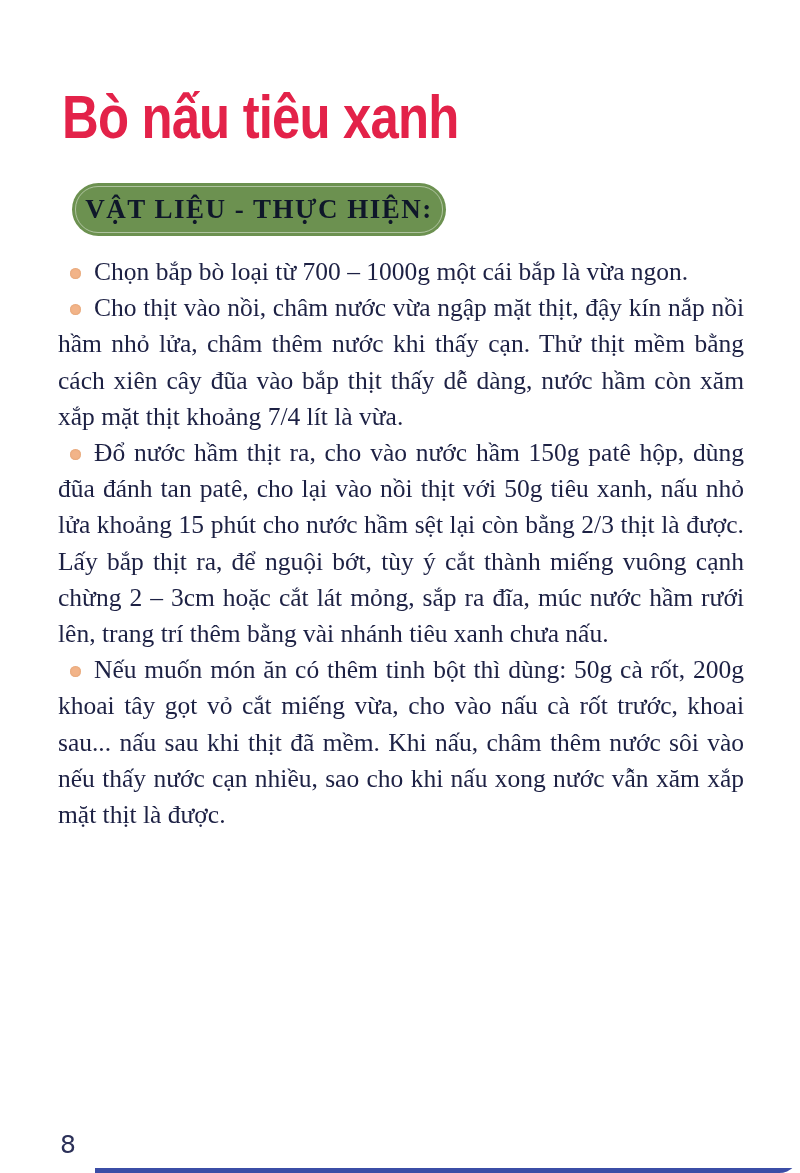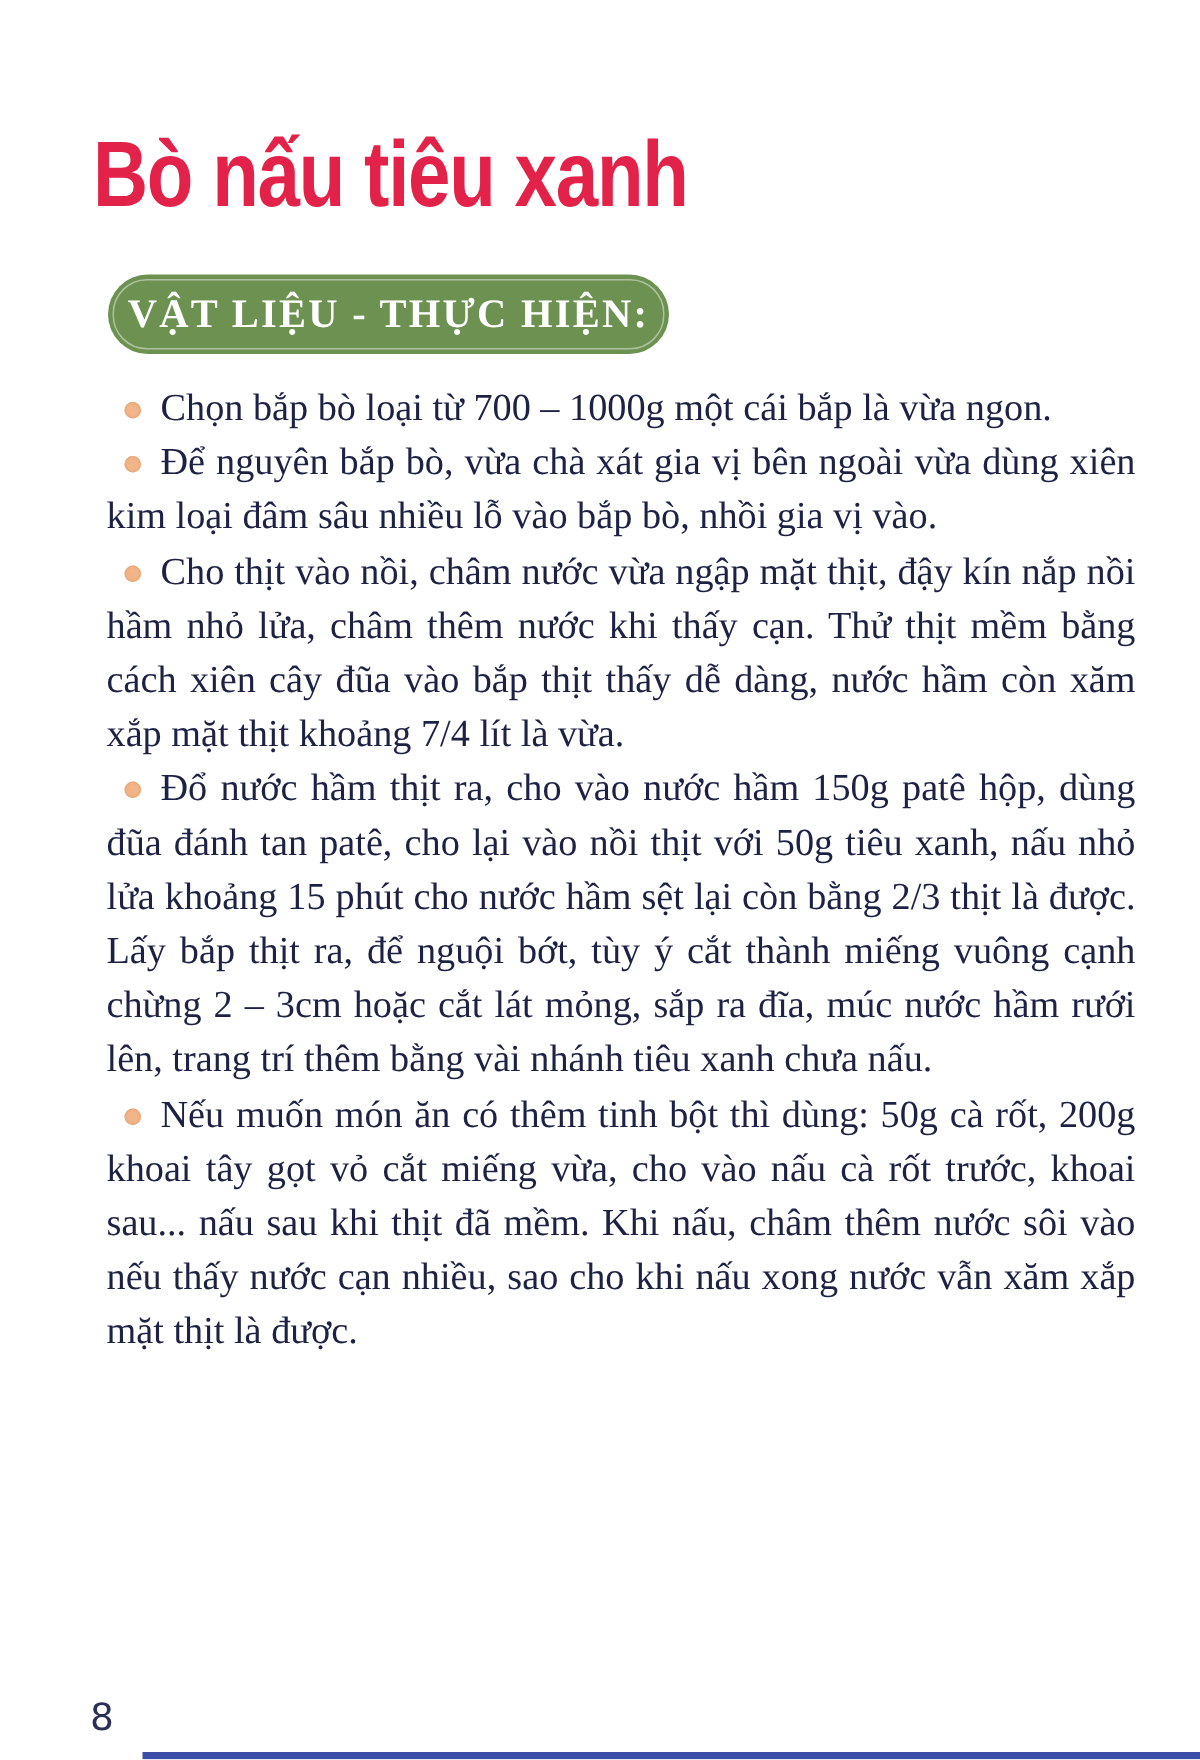--- a/index.html
+++ b/index.html
@@ -8,20 +8,21 @@
     background: #ffffff;
   }
 
   .page {
     position: relative;
     width: 800px;
     height: 1173px;
     background: #ffffff;
     overflow: hidden;
     font-family: "Liberation Serif", serif;
+    border-radius: 21px;
   }
 
   
   .title {
     position: absolute;
     left: 62px;
     top: 84px;
     font-family: "Liberation Sans", sans-serif;
     font-weight: 700;
     font-size: 62px;
@@ -53,35 +54,34 @@
     inset: 3px;
     border: 1.5px solid rgba(255,255,255,0.45);
     border-radius: 23px;
     pointer-events: none;
   }
   .badge-label {
     font-family: "Liberation Serif", serif;
     font-weight: 700;
     font-size: 27px;
     letter-spacing: 1.5px;
-    color: #ffffff;
+    color: #0f172a;
     white-space: nowrap;
   }
 
   
   .content {
     position: absolute;
     left: 58px;
     top: 254px;
     width: 686px;
     color: #1d2144;
     font-size: 25.5px;
     line-height: 36.2px;
     text-align: justify;
-    margin-left: 13px;
   }
   .step {
     text-indent: 12px;
     margin: 0;
   }
   .dot {
     display: inline-block;
     width: 11px;
     height: 11px;
     border-radius: 50%;
@@ -119,21 +119,20 @@
 <div class="page">
 
   <h1 class="title">Bò nấu tiêu xanh</h1>
 
   <div class="badge">
     <span class="badge-label">VẬT LIỆU - THỰC HIỆN:</span>
   </div>
 
   <div class="content">
     <p class="step"><span class="dot"></span><span>Chọn bắp bò loại từ 700 – 1000g một cái bắp là vừa ngon.</span></p>
-    <p class="step"><span class="dot"></span><span>Để nguyên bắp bò, vừa chà xát gia vị bên ngoài vừa dùng xiên kim loại đâm sâu nhiều lỗ vào bắp bò, nhồi gia vị vào.</span></p>
     <p class="step"><span class="dot"></span><span>Cho thịt vào nồi, châm nước vừa ngập mặt thịt, đậy kín nắp nồi hầm nhỏ lửa, châm thêm nước khi thấy cạn. Thử thịt mềm bằng cách xiên cây đũa vào bắp thịt thấy dễ dàng, nước hầm còn xăm xắp mặt thịt khoảng 7/4 lít là vừa.</span></p>
     <p class="step"><span class="dot"></span><span>Đổ nước hầm thịt ra, cho vào nước hầm 150g patê hộp, dùng đũa đánh tan patê, cho lại vào nồi thịt với 50g tiêu xanh, nấu nhỏ lửa khoảng 15 phút cho nước hầm sệt lại còn bằng 2/3 thịt là được. Lấy bắp thịt ra, để nguội bớt, tùy ý cắt thành miếng vuông cạnh chừng 2 – 3cm hoặc cắt lát mỏng, sắp ra đĩa, múc nước hầm rưới lên, trang trí thêm bằng vài nhánh tiêu xanh chưa nấu.</span></p>
     <p class="step"><span class="dot"></span><span>Nếu muốn món ăn có thêm tinh bột thì dùng: 50g cà rốt, 200g khoai tây gọt vỏ cắt miếng vừa, cho vào nấu cà rốt trước, khoai sau... nấu sau khi thịt đã mềm. Khi nấu, châm thêm nước sôi vào nếu thấy nước cạn nhiều, sao cho khi nấu xong nước vẫn xăm xắp mặt thịt là được.</span></p>
   </div>
 
   <div class="page-number">8</div>
 
   <div class="footer-bar"></div>
 
 </div>

